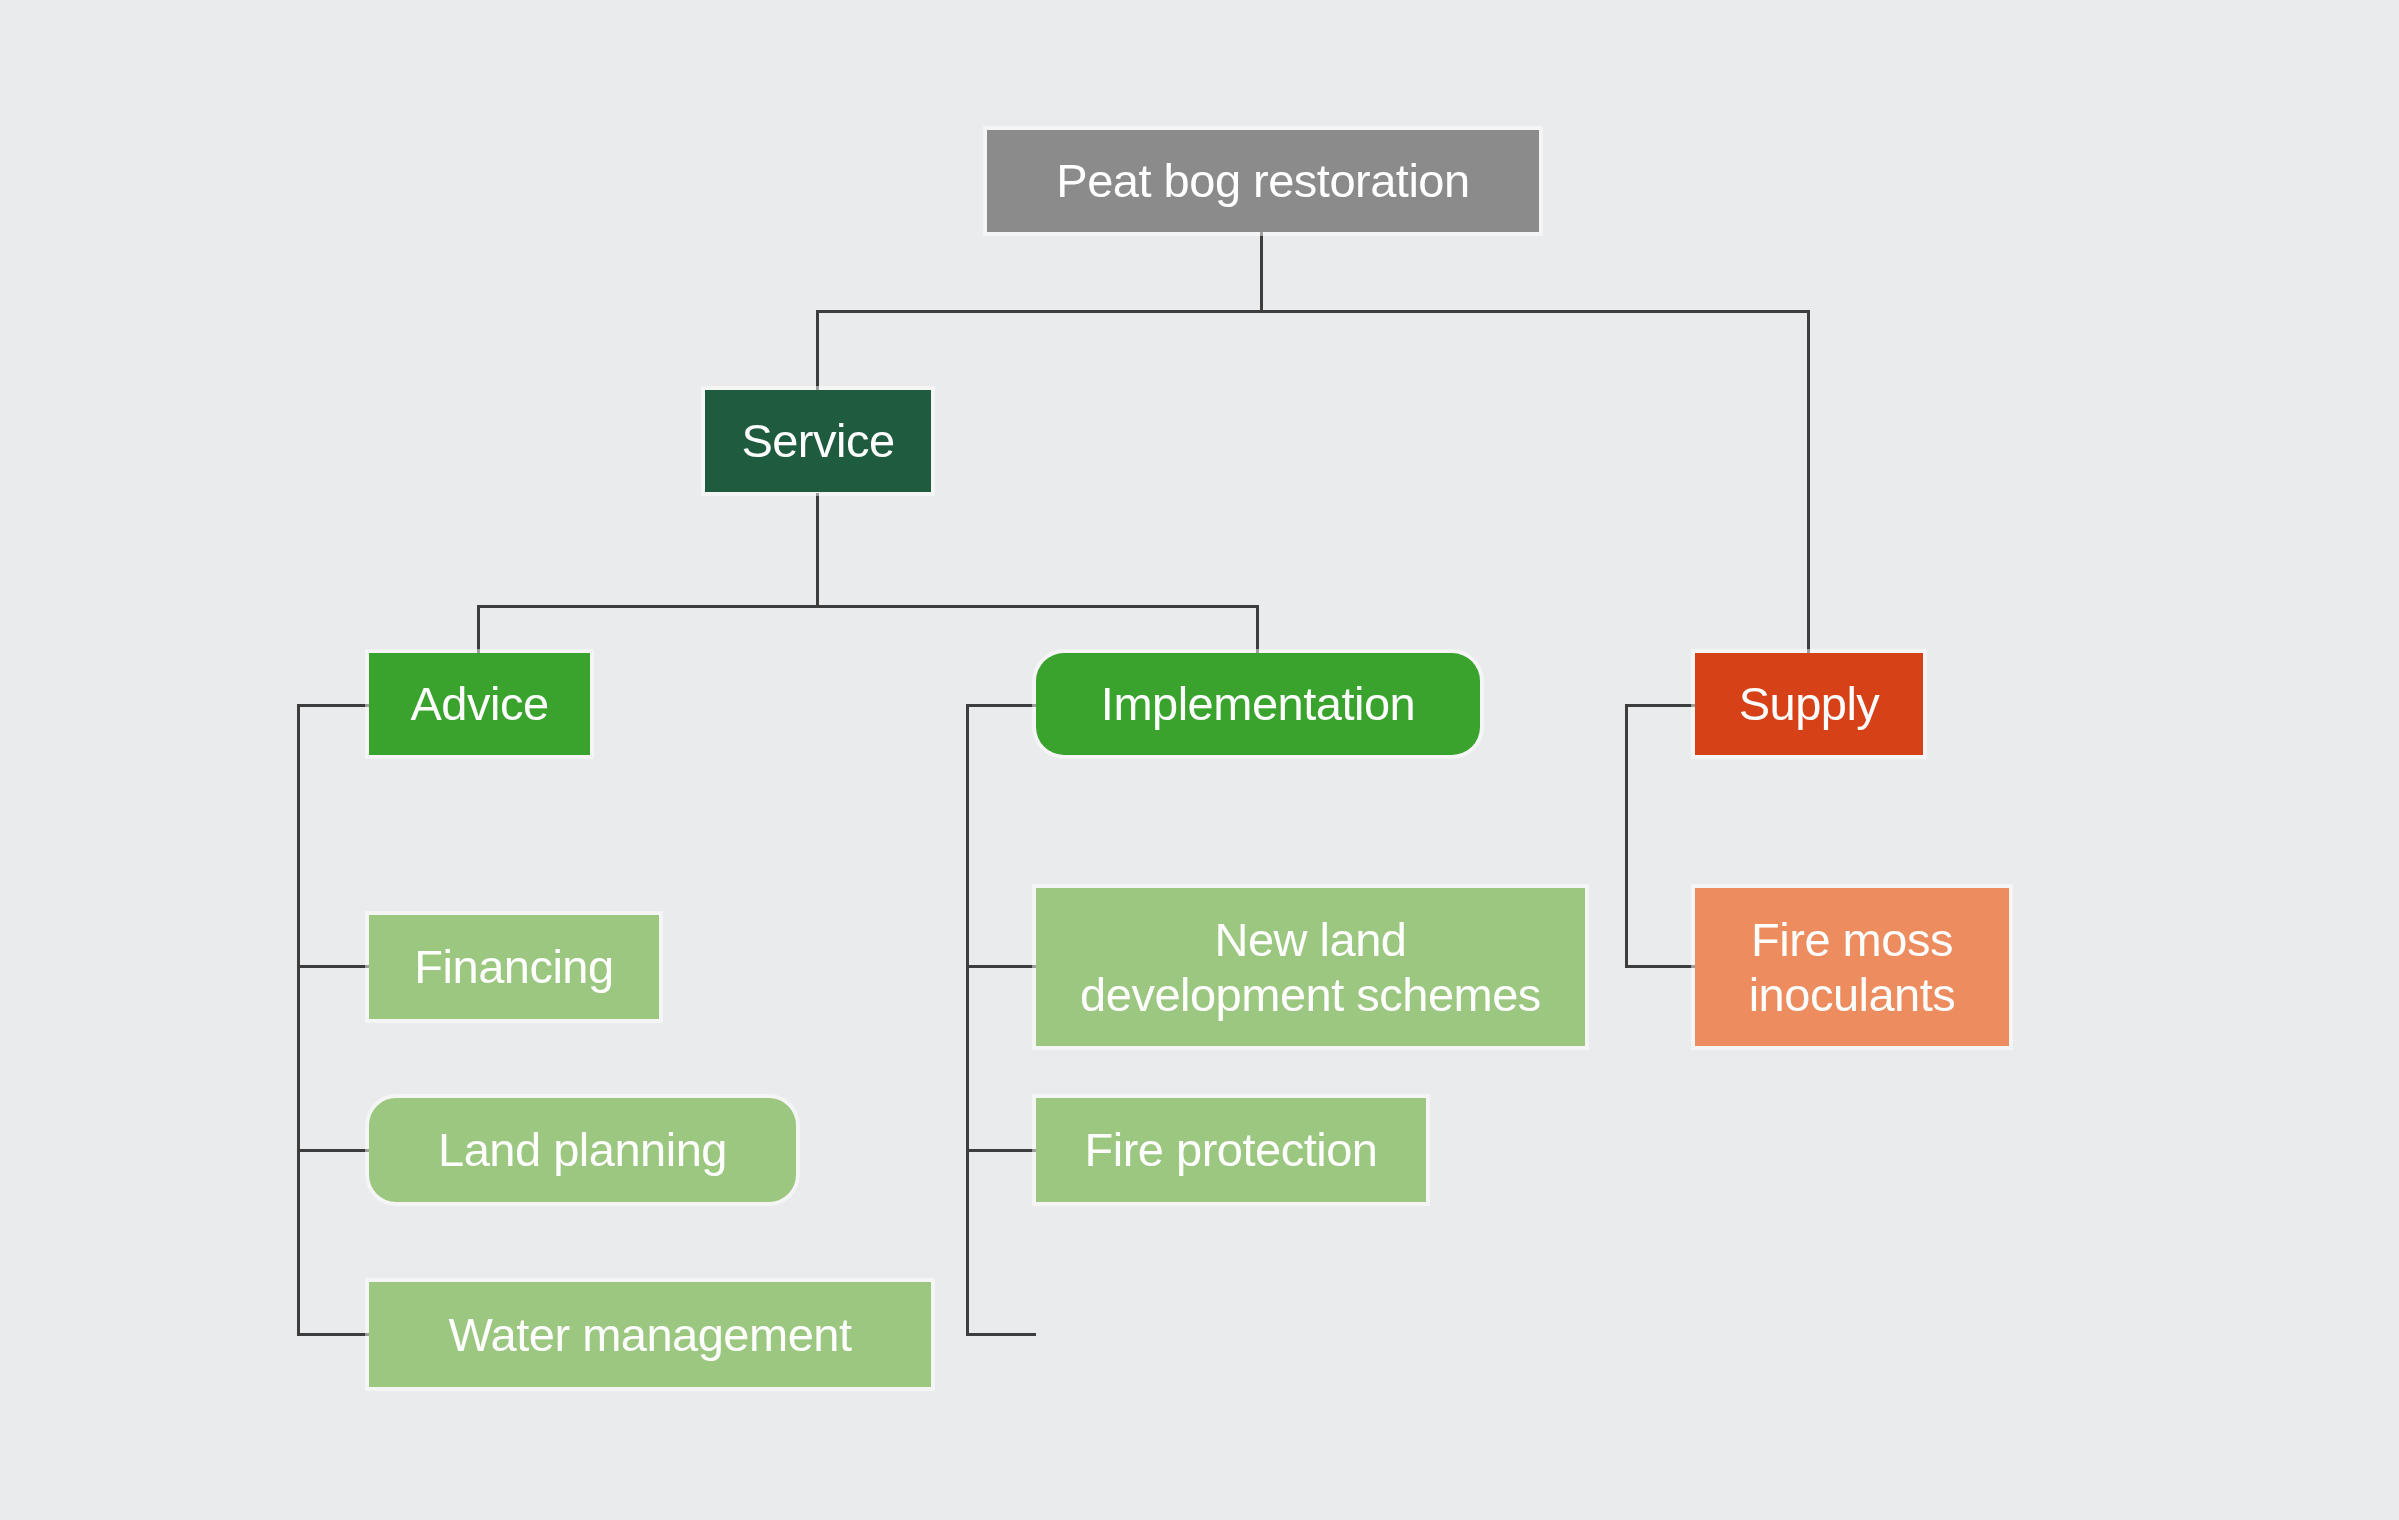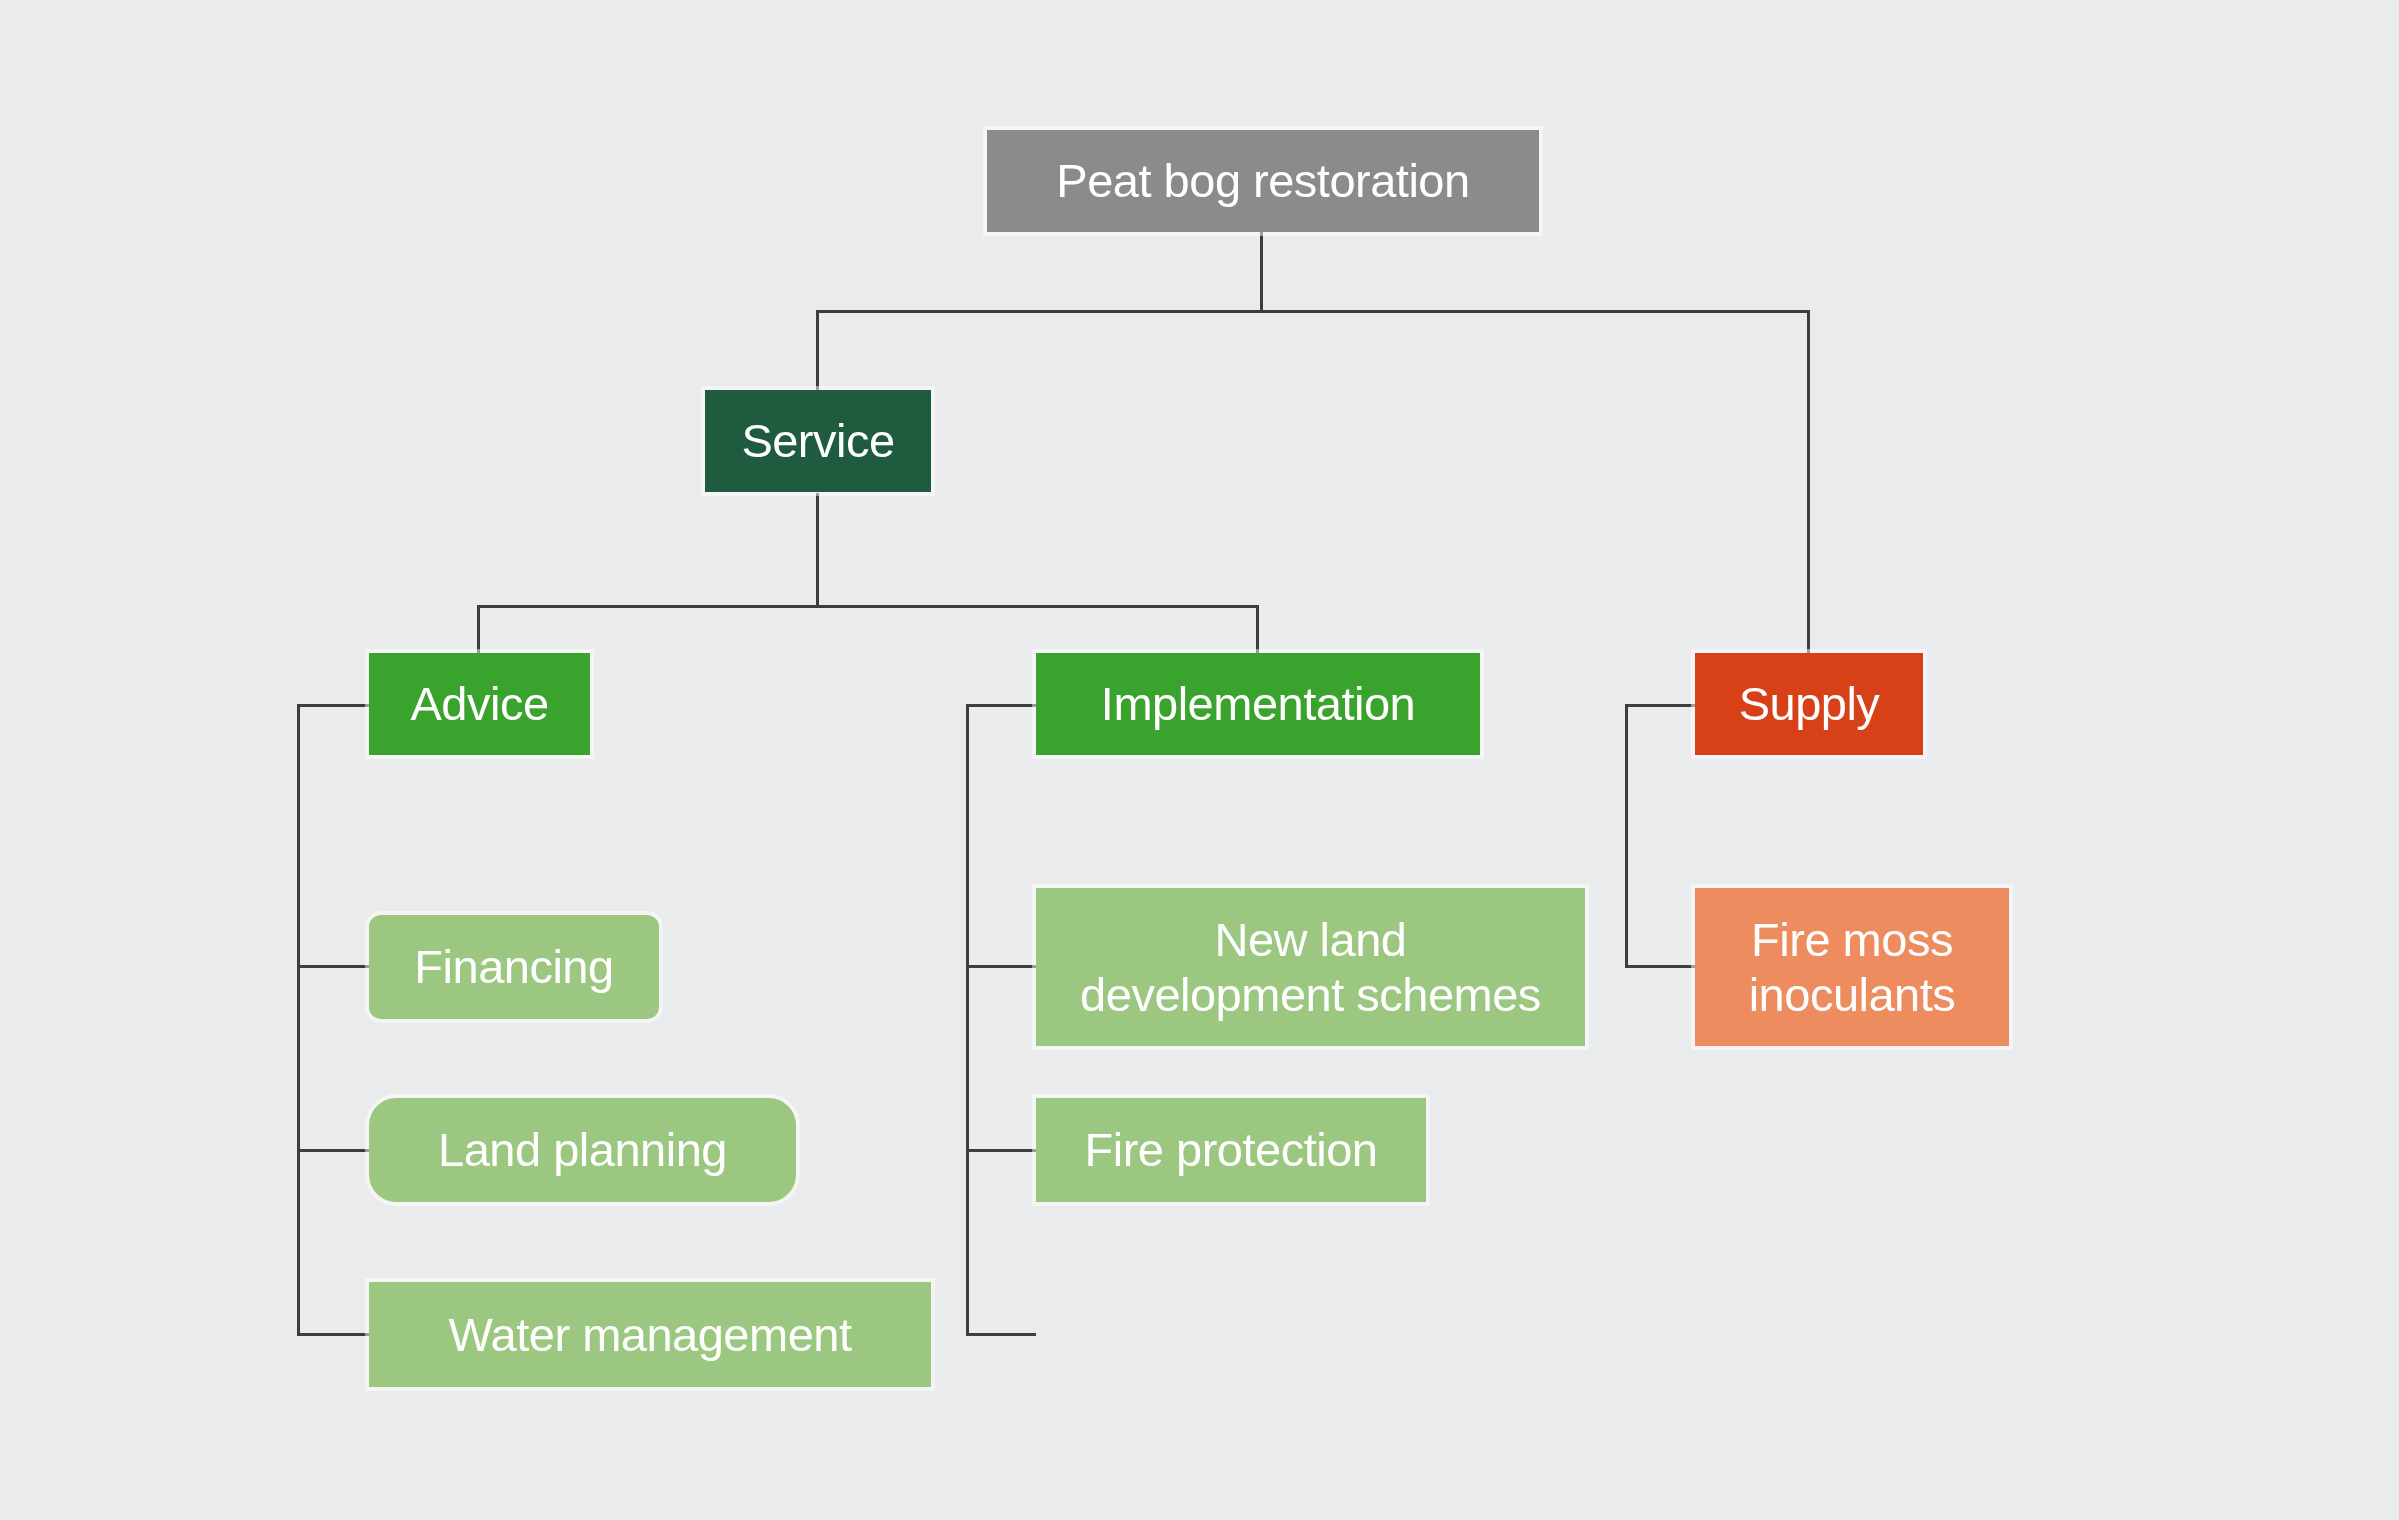--- a/index.html
+++ b/index.html
@@ -66,25 +66,25 @@
   <div class="connector" style="left: 1625px; top: 704px; width: 2.9px; height: 263px; background: rgb(61, 61, 61);"></div>
   <div class="connector" style="left: 1625px; top: 704px; width: 71px; height: 2.9px; background: rgb(61, 61, 61);"></div>
   <div class="connector" style="left: 1625px; top: 965px; width: 71px; height: 2.9px; background: rgb(61, 61, 61);"></div>
 
   <div class="node node-root" style="left: 987px; top: 130px; width: 552px; height: 102px; background: rgb(139, 139, 139);">Peat bog restoration</div>
 
   <div class="node node-lg" style="left: 705px; top: 390px; width: 226px; height: 102px; background: rgb(31, 91, 62);">Service</div>
 
   <div class="node node-lg" style="left: 369px; top: 653px; width: 221px; height: 102px; background: rgb(58, 163, 45);">Advice</div>
 
-  <div class="node node-lg" style="left: 1036px; top: 653px; width: 444px; height: 102px; background: rgb(58, 163, 45);">Implementation</div>
+  <div class="node node-lg" style="left: 1036px; top: 653px; width: 444px; height: 102px; background: rgb(58, 163, 45); border-radius: 28px;">Implementation</div>
 
   <div class="node node-lg" style="left: 1695px; top: 653px; width: 228px; height: 102px; background: rgb(215, 65, 23);">Supply</div>
 
-  <div class="node node-md" style="left: 369px; top: 915px; width: 290px; height: 104px; background: rgb(156, 199, 129); border-radius: 12px;">Financing</div>
+  <div class="node node-md" style="left: 369px; top: 915px; width: 290px; height: 104px; background: rgb(156, 199, 129);">Financing</div>
 
   <div class="node node-md" style="left: 369px; top: 1098px; width: 427px; height: 104px; background: rgb(156, 199, 129); border-radius: 27px;">Land planning</div>
 
   <div class="node node-md" style="left: 369px; top: 1282px; width: 562px; height: 105px; background: rgb(156, 199, 129);">Water management</div>
 
   <div class="node node-md" style="left: 1036px; top: 888px; width: 549px; height: 158px; background: rgb(156, 199, 129);">New land
 development schemes</div>
 
   <div class="node node-md" style="left: 1036px; top: 1098px; width: 390px; height: 104px; background: rgb(156, 199, 129);">Fire protection</div>
 

